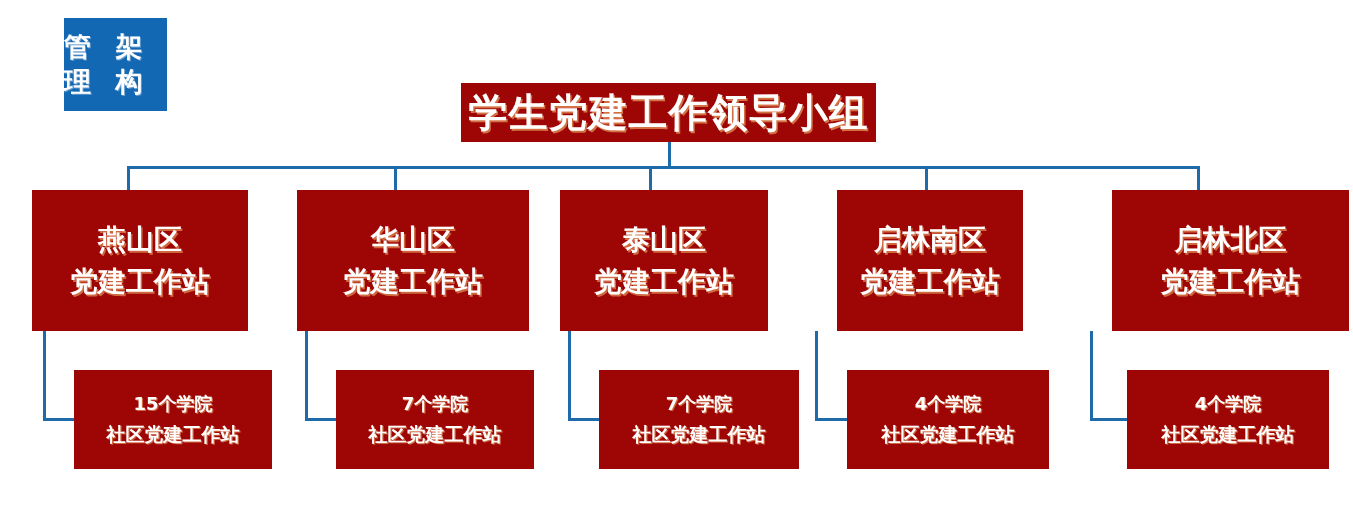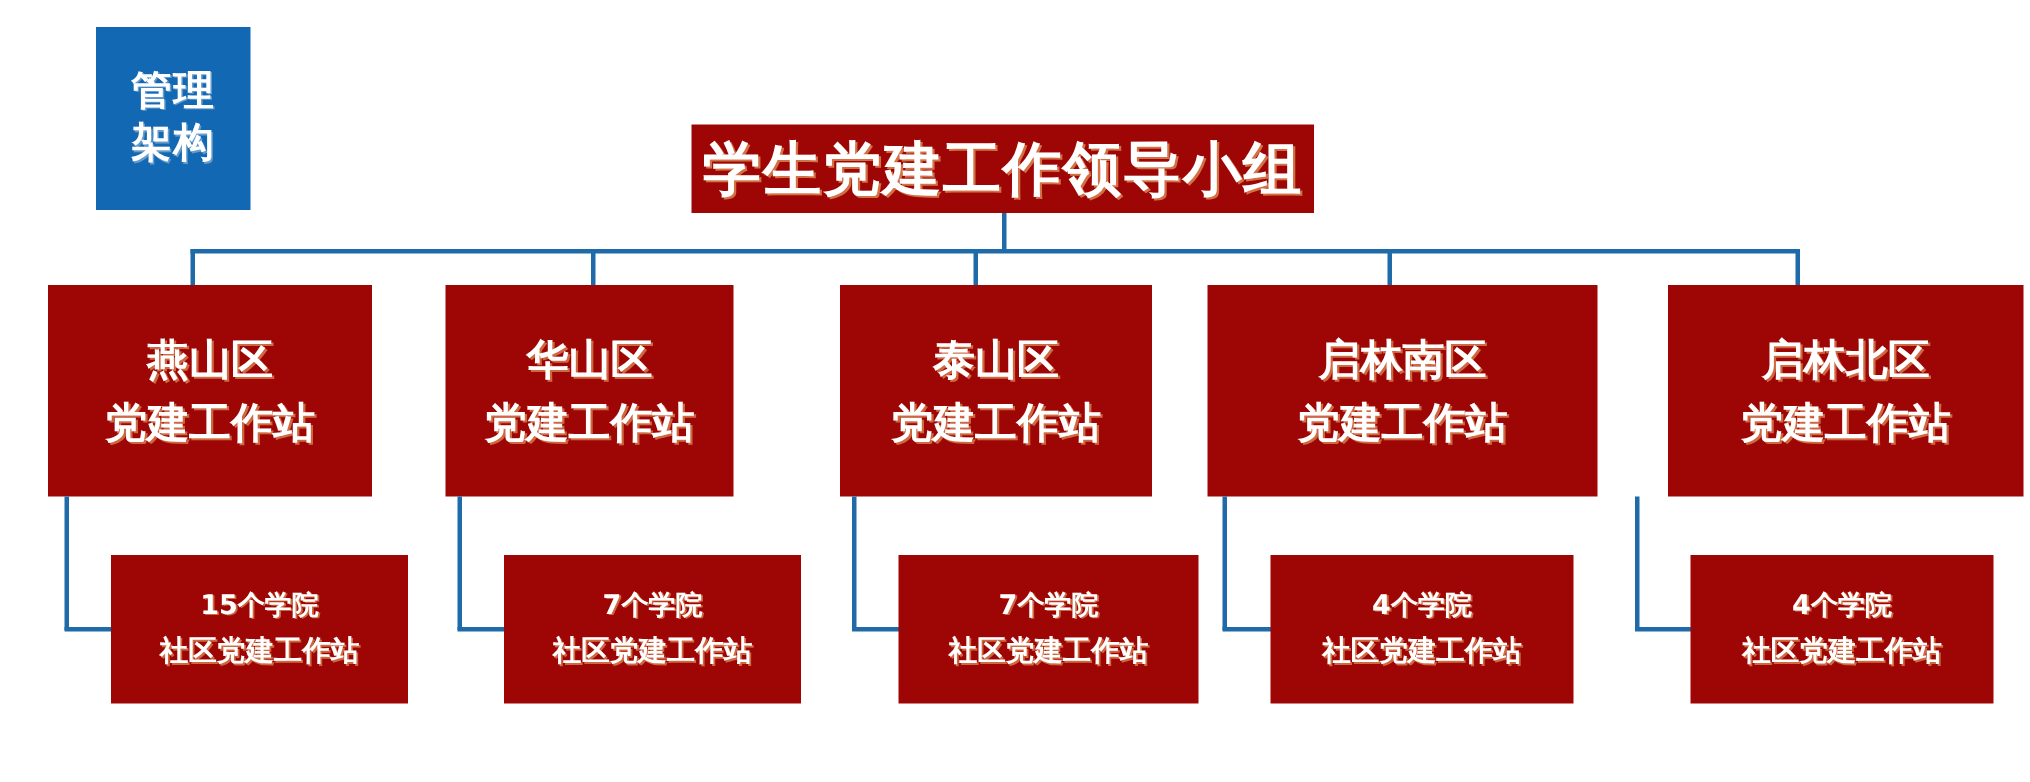--- a/index.html
+++ b/index.html
@@ -17,29 +17,29 @@
     background: #ffffff;
     overflow: hidden;
   }
 
   
   .badge {
     position: absolute;
     left: 64px;
     top: 18px;
     width: 103px;
-    height: 122px;
+    height: 93px;
     background: #1368b3;
     color: #ffffff;
     font-weight: bold;
     font-size: 27px;
     line-height: 1.28;
     letter-spacing: 1px;
     display: flex;
-    flex-direction: column;
+    flex-direction: row;
     align-items: center;
     justify-content: center;
     text-shadow: 1px 1px 0 rgba(255,255,255,0.35);
   }
   .badge .bline { display: block; }
 
   
   .redbox {
     position: absolute;
     background: #9e0606;
@@ -111,29 +111,29 @@
   <div class="conn v" style="left:127px; top:166px; height:25px;"></div>
   <div class="conn v" style="left:394px; top:166px; height:25px;"></div>
   <div class="conn v" style="left:649px; top:166px; height:25px;"></div>
   <div class="conn v" style="left:925px; top:166px; height:25px;"></div>
   <div class="conn v" style="left:1197px; top:166px; height:25px;"></div>
 
   <div class="redbox lvl2" style="left:20px; width:216px;">
     <span class="rline">燕山区</span>
     <span class="rline">党建工作站</span>
   </div>
-  <div class="redbox lvl2" style="left:285px; width:192px;">
+  <div class="redbox lvl2" style="left:285px; width:232px;">
     <span class="rline">华山区</span>
     <span class="rline">党建工作站</span>
   </div>
   <div class="redbox lvl2" style="left:548px; width:208px;">
     <span class="rline">泰山区</span>
     <span class="rline">党建工作站</span>
   </div>
-  <div class="redbox lvl2" style="left:793px; width:260px;">
+  <div class="redbox lvl2" style="left:825px; width:186px;">
     <span class="rline">启林南区</span>
     <span class="rline">党建工作站</span>
   </div>
   <div class="redbox lvl2" style="left:1100px; width:237px;">
     <span class="rline">启林北区</span>
     <span class="rline">党建工作站</span>
   </div>
 
   <div class="conn v" style="left:43px; top:331px; height:89px;"></div>
   <div class="conn h" style="left:43px; top:418px; width:33px;"></div>

